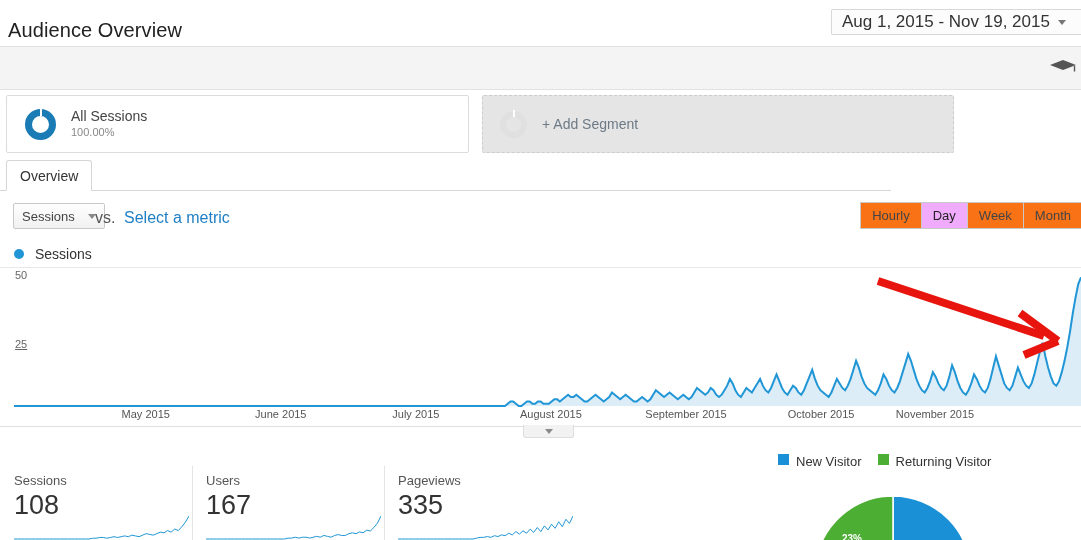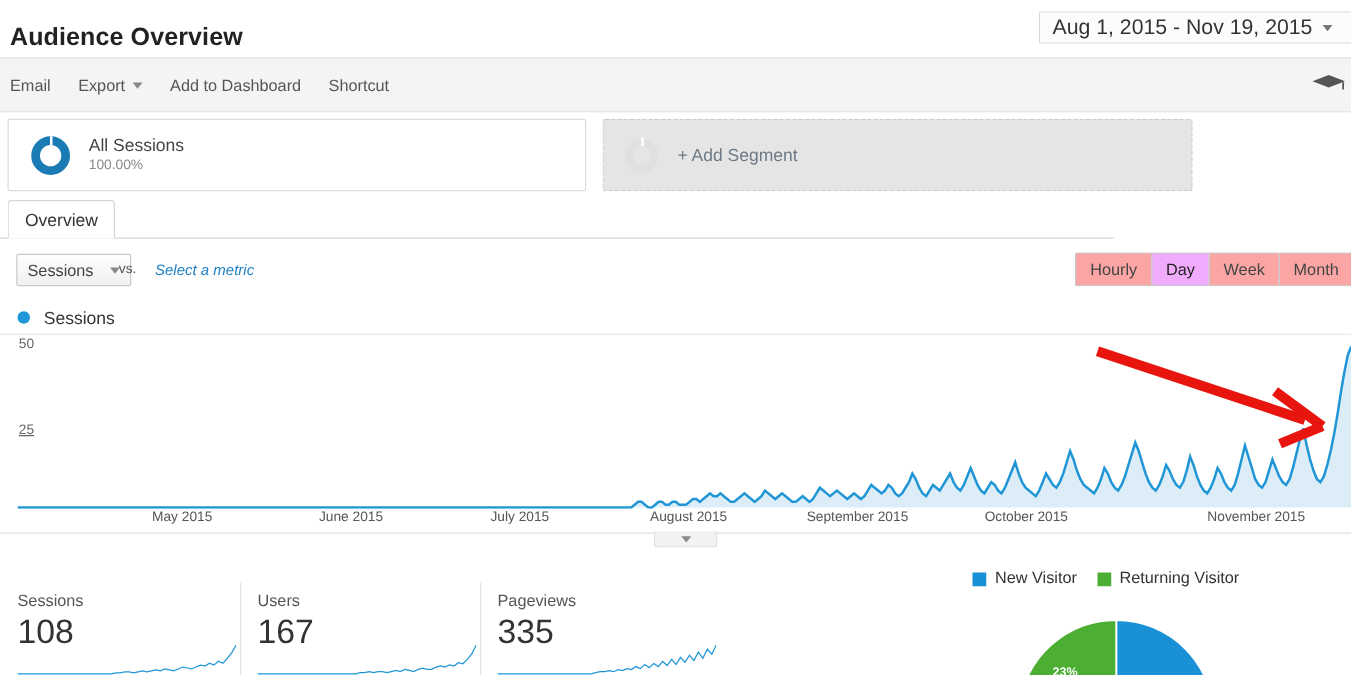--- a/index.html
+++ b/index.html
@@ -14,21 +14,21 @@
   }
   #app { position: relative; width: 1081px; height: 540px; }
 
   
   .header {
     position: absolute; left: 0; top: 0; width: 1081px; height: 46px;
     background: #fff;
   }
   .page-title {
     position: absolute; left: 8px; top: 19px;
-    font-size: 20px; font-weight: bold; color: #222;
+    font-size: 20px; font-weight: normal; color: #222;
     letter-spacing: 0.1px;
   }
   .daterange {
     position: absolute; right: 0px; top: 9px;
     height: 26px; min-width: 250px;
     background: #fcfcfc;
     border: 1px solid #d8d8d8;
     border-right: none;
     border-radius: 2px 0 0 2px;
     display: flex; align-items: center;
@@ -138,37 +138,37 @@
     background: linear-gradient(#fefefe,#f1f1f1);
     border: 1px solid #c9c9c9;
     border-radius: 2px;
     display: flex; align-items: center; gap: 13px;
     padding: 0 8px;
     cursor: pointer;
   }
   .metric-select span { font-size: 13px; color: #444; }
   .vs-label {
     position: absolute; left: 95px; top: 18px;
-    font-size: 11px; color: #555;
+    font-size: 16px; color: #555;
   }
   .select-metric-link {
     position: absolute; left: 124px; top: 18px;
-    font-size: 12px; color: #1f7fc4; cursor: pointer; font-style: italic;
+    font-size: 16px; color: #1f7fc4; cursor: pointer;
   }
   .granularity {
     position: absolute; right: -2px; top: 11px;
     display: flex;
     border-radius: 2px;
     overflow: hidden;
   }
   .gran-btn {
     height: 27px; padding: 0 11px;
     display: flex; align-items: center;
     font-size: 13px; color: #444;
-    background: #fca5a5;
+    background: #f97316;
     border: 1px solid #c9c9c9;
     border-right: none;
     cursor: pointer;
     white-space: nowrap;
   }
   .gran-btn:last-child { border-right: 1px solid #c9c9c9; }
   .gran-btn.active { background: #f0abfc; color: #222; }
 
   
   .chart-legend {
@@ -263,21 +263,21 @@
   }
 
   
   .pie-panel {
     position: absolute; left: 760px; top: 447px; width: 321px; height: 93px;
   }
   .pie-legend {
     position: absolute; left: 18px; top: 7px;
     display: flex; align-items: center; gap: 16px;
   }
-  .pl-item { display: flex; align-items: flex-end; gap: 7px; }
+  .pl-item { display: flex; align-items: flex-start; gap: 7px; }
   .pl-swatch { width: 11px; height: 11px; }
   .pl-swatch.blue { background: #1a91d6; }
   .pl-swatch.green { background: #4cae33; }
   .pl-label { font-size: 13px; color: #333; }
   .pie-svg {
     position: absolute; left: 38px; top: 32px;
     width: 190px; height: 110px;
   }
   .pie-pct {
     position: absolute; left: 82px; top: 86px;
@@ -291,35 +291,20 @@
 
   <div class="header">
     <div class="page-title">Audience Overview</div>
     <div class="daterange">
       <span class="daterange-text">Aug 1, 2015 - Nov 19, 2015</span>
       <span class="daterange-caret"></span>
     </div>
   </div>
 
   <div class="toolbar">
-    <div class="toolbar-items" id="toolbar-items">
-        <div class="tb-item">
-          <span>Email</span>
-        </div>
-        <div class="tb-item">
-          <span>Export</span>
-          <span class="tb-caret"></span>
-        </div>
-        <div class="tb-item">
-          <span>Add to Dashboard</span>
-        </div>
-        <div class="tb-item">
-          <span>Shortcut</span>
-        </div>
-      </div>
     <svg class="gradcap" viewBox="0 0 28 20">
       <path d="M14 2 L27 7 L14 12 L1 7 Z" fill="#555"></path>
       <path d="M22 9.5 L22 15 C22 15 18.5 17.5 14 17.5 C9.5 17.5 6 15 6 15 L6 9.5" fill="none" stroke="#555" stroke-width="0"></path>
       <path d="M25.5 7.8 L25.5 13.5" stroke="#555" stroke-width="1.4" fill="none"></path>
     </svg>
   </div>
 
   <div class="segments">
     <div class="seg-box seg-all">
       <div class="donut"></div>
@@ -370,21 +355,21 @@
       <polyline points="0.00,139.00 2.74,139.00 5.49,139.00 8.23,139.00 10.97,139.00 13.71,139.00 16.46,139.00 19.20,139.00 21.94,139.00 24.69,139.00 27.43,139.00 30.17,139.00 32.92,139.00 35.66,139.00 38.40,139.00 41.14,139.00 43.89,139.00 46.63,139.00 49.37,139.00 52.12,139.00 54.86,139.00 57.60,139.00 60.34,139.00 63.09,139.00 65.83,139.00 68.57,139.00 71.32,139.00 74.06,139.00 76.80,139.00 79.54,139.00 82.29,139.00 85.03,139.00 87.77,139.00 90.52,139.00 93.26,139.00 96.00,139.00 98.75,139.00 101.49,139.00 104.23,139.00 106.97,139.00 109.72,139.00 112.46,139.00 115.20,139.00 117.95,139.00 120.69,139.00 123.43,139.00 126.17,139.00 128.92,139.00 131.66,139.00 134.40,139.00 137.15,139.00 139.89,139.00 142.63,139.00 145.38,139.00 148.12,139.00 150.86,139.00 153.60,139.00 156.35,139.00 159.09,139.00 161.83,139.00 164.58,139.00 167.32,139.00 170.06,139.00 172.80,139.00 175.55,139.00 178.29,139.00 181.03,139.00 183.78,139.00 186.52,139.00 189.26,139.00 192.01,139.00 194.75,139.00 197.49,139.00 200.23,139.00 202.98,139.00 205.72,139.00 208.46,139.00 211.21,139.00 213.95,139.00 216.69,139.00 219.43,139.00 222.18,139.00 224.92,139.00 227.66,139.00 230.41,139.00 233.15,139.00 235.89,139.00 238.63,139.00 241.38,139.00 244.12,139.00 246.86,139.00 249.61,139.00 252.35,139.00 255.09,139.00 257.84,139.00 260.58,139.00 263.32,139.00 266.06,139.00 268.81,139.00 271.55,139.00 274.29,139.00 277.04,139.00 279.78,139.00 282.52,139.00 285.26,139.00 288.01,139.00 290.75,139.00 293.49,139.00 296.24,139.00 298.98,139.00 301.72,139.00 304.47,139.00 307.21,139.00 309.95,139.00 312.69,139.00 315.44,139.00 318.18,139.00 320.92,139.00 323.67,139.00 326.41,139.00 329.15,139.00 331.89,139.00 334.64,139.00 337.38,139.00 340.12,139.00 342.87,139.00 345.61,139.00 348.35,139.00 351.10,139.00 353.84,139.00 356.58,139.00 359.32,139.00 362.07,139.00 364.81,139.00 367.55,139.00 370.30,139.00 373.04,139.00 375.78,139.00 378.52,139.00 381.27,139.00 384.01,139.00 386.75,139.00 389.50,139.00 392.24,139.00 394.98,139.00 397.72,139.00 400.47,139.00 403.21,139.00 405.95,139.00 408.70,139.00 411.44,139.00 414.18,139.00 416.93,139.00 419.67,139.00 422.41,139.00 425.15,139.00 427.90,139.00 430.64,139.00 433.38,139.00 436.13,139.00 438.87,139.00 441.61,139.00 444.35,139.00 447.10,139.00 449.84,139.00 452.58,139.00 455.33,139.00 458.07,139.00 460.81,139.00 463.56,139.00 466.30,139.00 469.04,139.00 471.78,139.00 474.53,139.00 477.27,139.00 480.01,139.00 482.76,139.00 485.50,139.00 488.24,139.00 490.98,139.00 493.73,136.74 496.47,134.48 499.21,134.48 501.96,136.74 504.70,139.00 507.44,139.00 510.19,136.74 512.93,134.48 515.67,134.48 518.41,136.74 521.16,136.74 523.90,134.48 526.64,134.48 529.39,136.74 532.13,136.74 534.87,136.74 537.61,134.48 540.36,132.22 543.10,132.22 545.84,134.48 548.59,132.22 551.33,129.97 554.07,127.71 556.81,129.97 559.56,129.97 562.30,127.71 565.04,129.97 567.79,132.22 570.53,134.48 573.27,134.48 576.02,132.22 578.76,129.97 581.50,127.71 584.24,129.97 586.99,132.22 589.73,134.48 592.47,132.22 595.22,129.97 597.96,125.45 600.70,127.71 603.44,129.97 606.19,132.22 608.93,129.97 611.67,127.71 614.42,129.97 617.16,132.22 619.90,134.48 622.65,134.48 625.39,132.22 628.13,129.97 630.87,132.22 633.62,134.48 636.36,132.22 639.10,127.71 641.85,123.19 644.59,125.45 647.33,127.71 650.07,129.97 652.82,127.71 655.56,125.45 658.30,127.71 661.05,129.97 663.79,132.22 666.53,129.97 669.28,127.71 672.02,129.97 674.76,132.22 677.50,129.97 680.25,125.45 682.99,120.93 685.73,123.19 688.48,125.45 691.22,127.71 693.96,125.45 696.70,120.93 699.45,123.19 702.19,127.71 704.93,129.97 707.68,127.71 710.42,123.19 713.16,118.67 715.90,111.90 718.65,116.41 721.39,123.19 724.13,127.71 726.88,129.97 729.62,125.45 732.36,120.93 735.11,123.19 737.85,125.45 740.59,120.93 743.33,116.41 746.08,111.90 748.82,118.67 751.56,123.19 754.31,125.45 757.05,120.93 759.79,114.16 762.53,107.38 765.28,114.16 768.02,120.93 770.76,125.45 773.51,127.71 776.25,123.19 778.99,118.67 781.74,120.93 784.48,125.45 787.22,127.71 789.96,123.19 792.71,116.41 795.45,109.64 798.19,102.86 800.94,111.90 803.68,118.67 806.42,123.19 809.16,125.45 811.91,127.71 814.65,129.97 817.39,125.45 820.14,118.67 822.88,111.90 825.62,116.41 828.37,120.93 831.11,123.19 833.85,118.67 836.59,111.90 839.34,102.86 842.08,93.83 844.82,100.60 847.57,109.64 850.31,116.41 853.05,120.93 855.79,123.19 858.54,125.45 861.28,127.71 864.02,123.19 866.77,116.41 869.51,107.38 872.25,111.90 874.99,118.67 877.74,123.19 880.48,125.45 883.22,120.93 885.97,114.16 888.71,105.12 891.45,96.09 894.20,87.05 896.94,93.83 899.68,102.86 902.42,111.90 905.17,118.67 907.91,123.19 910.65,125.45 913.40,120.93 916.14,114.16 918.88,105.12 921.62,109.64 924.37,116.41 927.11,120.93 929.85,123.19 932.60,118.67 935.34,109.64 938.08,98.34 940.83,105.12 943.57,114.16 946.31,120.93 949.05,125.45 951.80,127.71 954.54,123.19 957.28,116.41 960.03,107.38 962.77,111.90 965.51,118.67 968.25,123.19 971.00,125.45 973.74,120.93 976.48,111.90 979.23,100.60 981.97,89.31 984.71,98.34 987.46,107.38 990.20,116.41 992.94,120.93 995.68,123.19 998.43,118.67 1001.17,109.64 1003.91,100.60 1006.66,107.38 1009.40,114.16 1012.14,118.67 1014.88,120.93 1017.63,116.41 1020.37,107.38 1023.11,96.09 1025.86,84.79 1028.60,75.76 1031.34,89.31 1034.08,100.60 1036.83,109.64 1039.57,116.41 1042.31,118.67 1045.06,114.16 1047.80,105.12 1050.54,93.83 1053.29,80.28 1056.03,64.47 1058.77,46.40 1061.51,30.59 1064.26,17.03 1067.00,10.26" fill="none" stroke="#2196d6" stroke-width="2" vector-effect="non-scaling-stroke"></polyline>
     </svg>
 
   <div class="xaxis" id="xaxis">
       <div class="xlabel" style="left: 131.739px;">May 2015</div>
       <div class="xlabel" style="left: 266.803px;">June 2015</div>
       <div class="xlabel" style="left: 401.866px;">July 2015</div>
       <div class="xlabel" style="left: 536.929px;">August 2015</div>
       <div class="xlabel" style="left: 671.992px;">September 2015</div>
       <div class="xlabel" style="left: 807.056px;">October 2015</div>
-      <div class="xlabel" style="left: 991px;">November 2015</div>
+      <div class="xlabel" style="left: 921px;">November 2015</div>
     </div>
   <div class="xaxis-rule"></div>
   <div class="collapse-tab">
     <span class="collapse-caret"></span>
   </div>
 
   <div class="metrics" id="metrics">
       <div class="metric-card" style="left: 0px; width: 192px;">
         <div class="metric-title">Sessions</div>
         <div class="metric-value">108</div>

